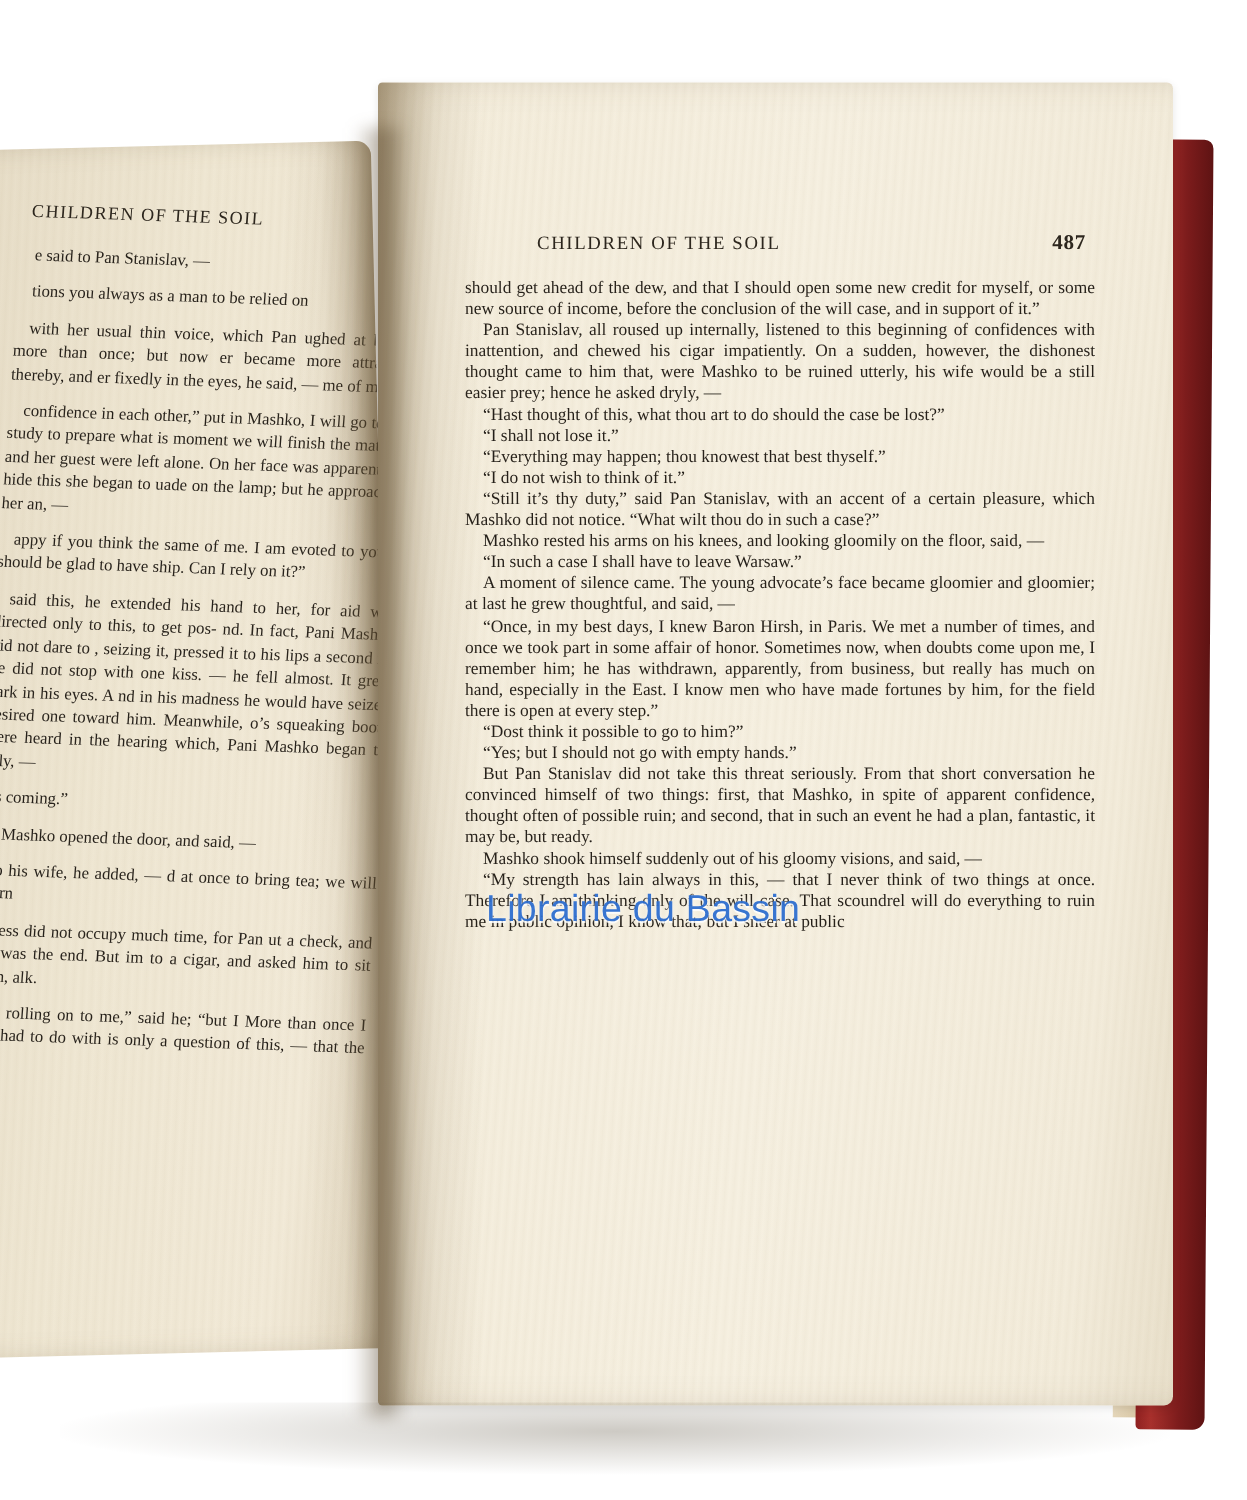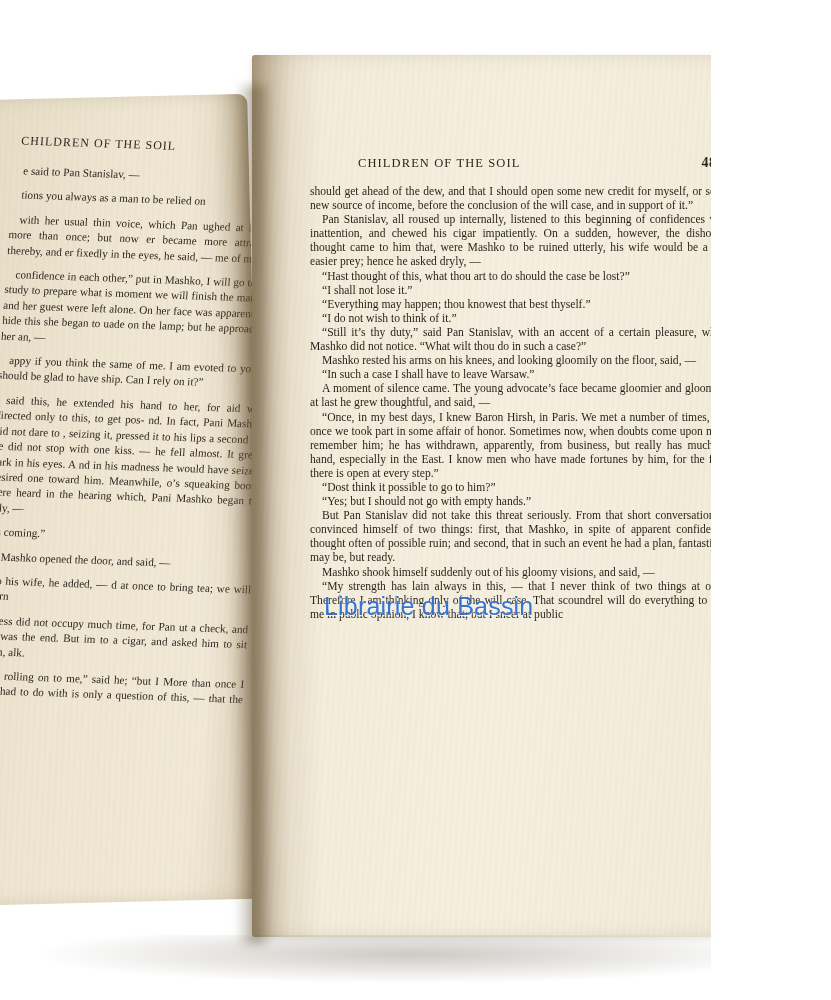--- a/index.html
+++ b/index.html
@@ -2,21 +2,21 @@
 <html><head>
 <meta charset="utf-8">
 <style>
   html, body {
     margin: 0;
     padding: 0;
     background: #ffffff;
   }
   #page {
     position: relative;
-    width: 711px;
+    width: 831px;
     height: 1000px;
     overflow: hidden;
     background: #ffffff;
     font-family: "Liberation Serif", serif;
   }
 
   
   .book {
     position: absolute;
     left: 0;

